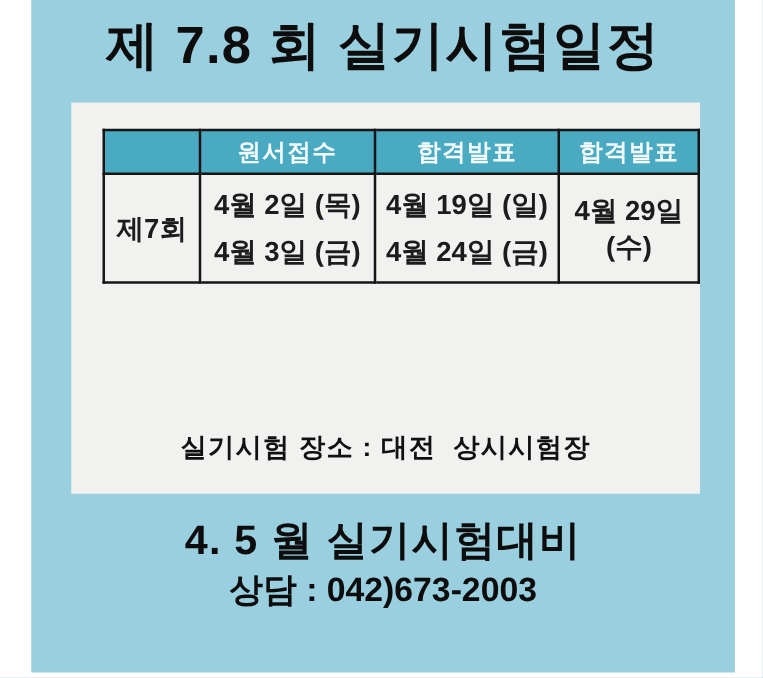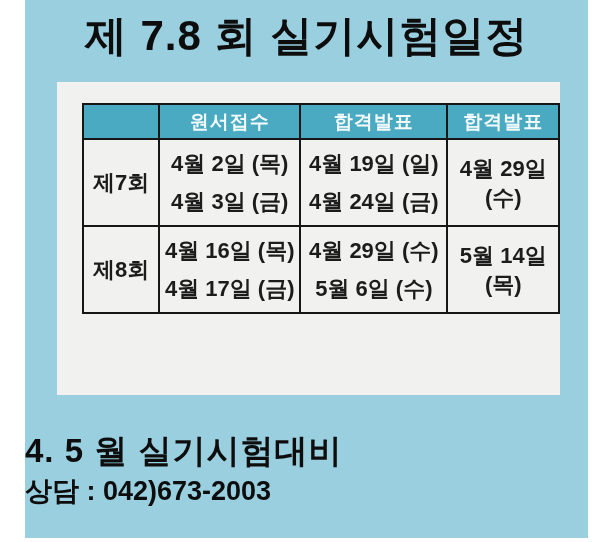--- a/index.html
+++ b/index.html
@@ -76,22 +76,22 @@
     left: 0; top: 262px; width: 100%;
     text-align: center;
     font-size: 21px;
     font-weight: bold;
     color: #111111;
     letter-spacing: 1px;
     white-space: pre-wrap;
   }
   .footer {
     position: absolute;
-    left: 0; top: 429px; width: 100%;
-    text-align: left;
+    left: 0; top: 410px; width: 100%;
+    text-align: center;
   }
   .footer-line1 {
     font-size: 33px;
     font-weight: bold;
     color: var(--text-dark);
     line-height: 44px;
     letter-spacing: 1px;
     white-space: nowrap;
   }
   .footer-line2 {
@@ -142,37 +142,23 @@
           </td>
           <td class="dates">
             <div>4월 19일 (일)</div>
             <div>4월 24일 (금)</div>
           </td>
           <td class="result">
             <div>4월 29일</div>
             <div>(수)</div>
           </td>
         </tr>
-        <tr>
-          <td class="row-label">제8회</td>
-          <td class="dates">
-            <div>4월 16일 (목)</div>
-            <div>4월 17일 (금)</div>
-          </td>
-          <td class="dates">
-            <div>4월 29일 (수)</div>
-            <div>5월 6일 (수)</div>
-          </td>
-          <td class="result">
-            <div>5월 14일</div>
-            <div>(목)</div>
-          </td>
-        </tr>
       </tbody>
     </table>
+    <div class="location">실기시험 장소 : 대전  상시시험장</div>
   </div>
 
   <div class="footer">
     <div class="footer-line1">4. 5 월 실기시험대비</div>
     <div class="footer-line3">상담 : 042)673-2003</div>
   </div>
 
 </div>
 
 </body></html>

